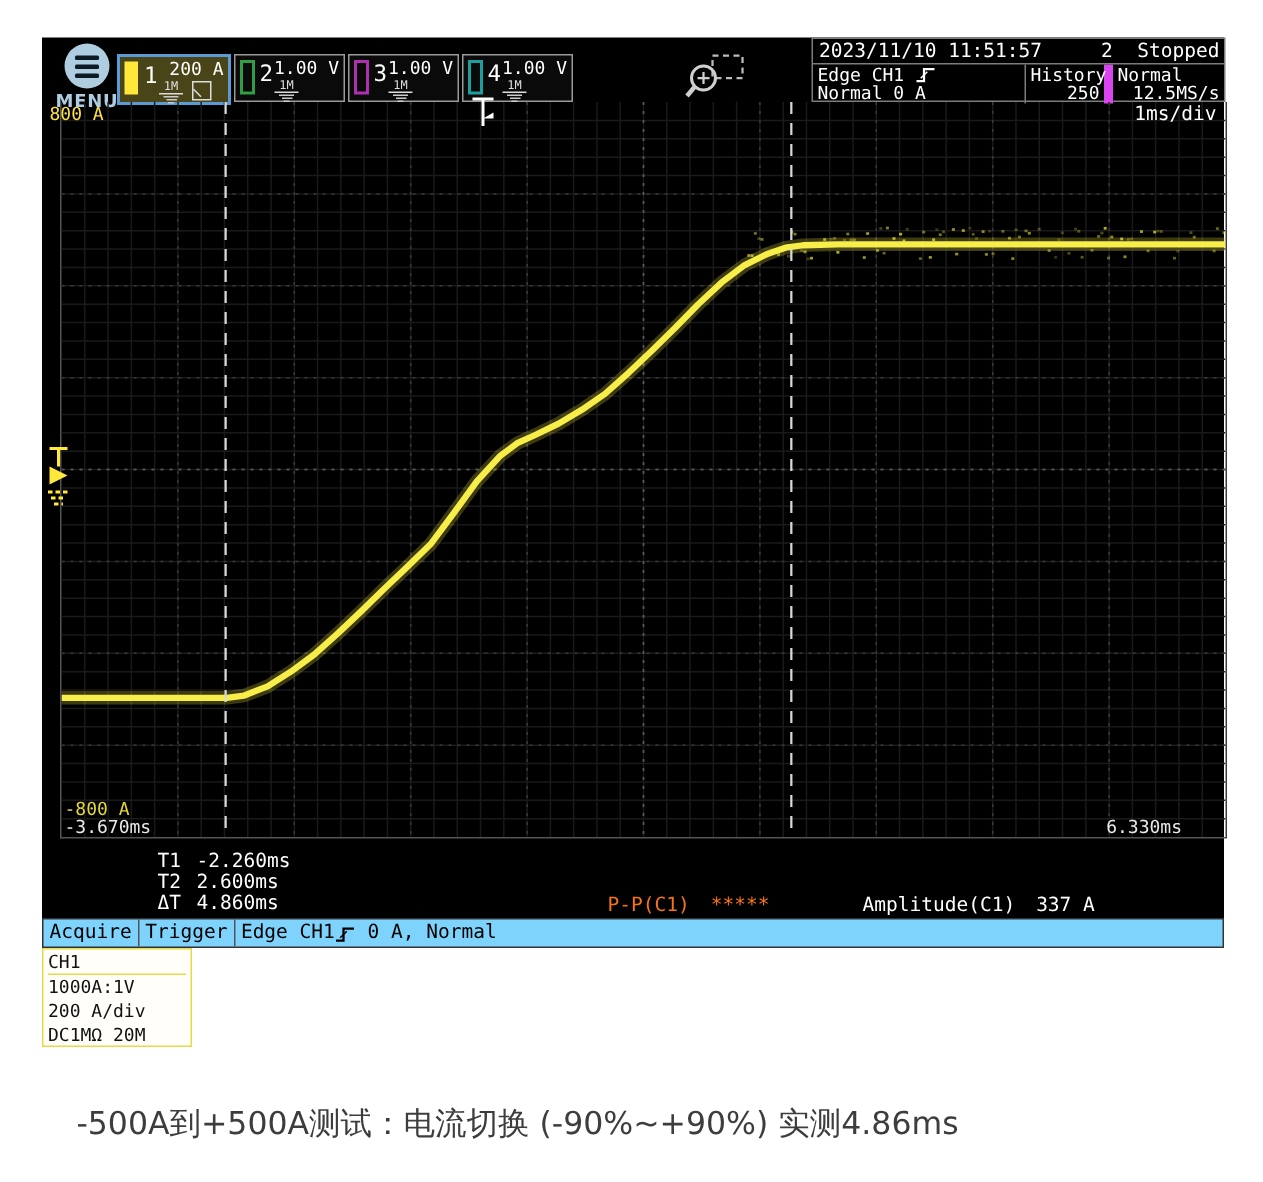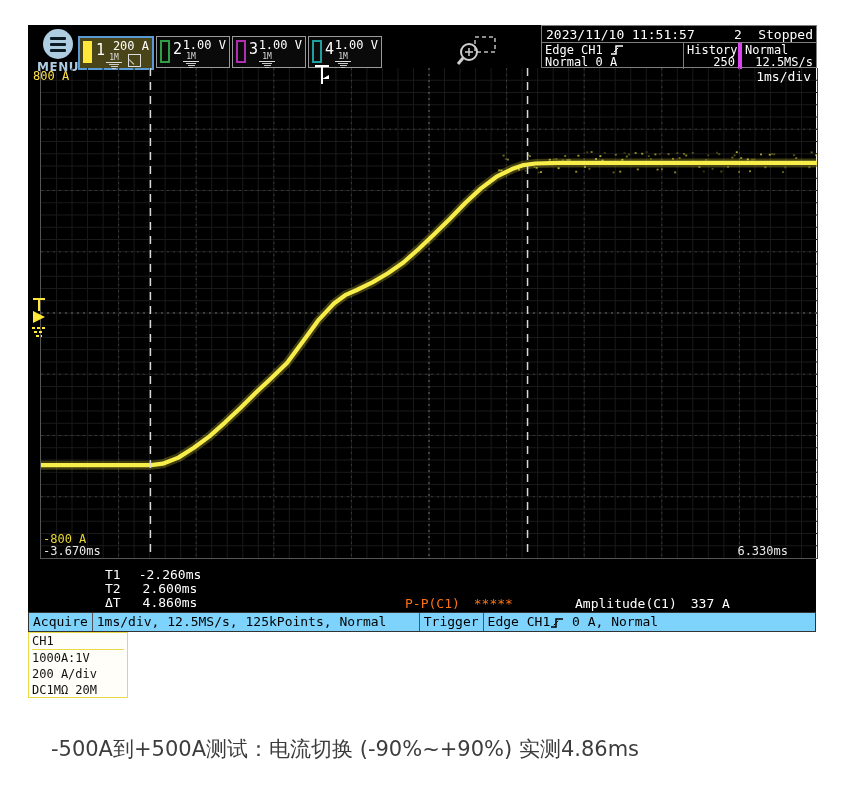--- a/index.html
+++ b/index.html
@@ -27,42 +27,42 @@
   .probe-ic:after{content:"";position:absolute;left:1px;top:1px;width:7px;height:7px;border-left:1px solid #ddd;transform:rotate(-45deg);}
   .zoom-tool{position:absolute;left:427px;top:10px;cursor:pointer;}
   .hdr-right{position:absolute;left:513px;top:0;width:276px;height:43px;border:1px solid #7d7d7d;box-sizing:border-box;font-size:13px;}
   .hdr-row1{position:relative;height:17px;border-bottom:1px solid #7d7d7d;box-sizing:border-box;}
   .hdr-datetime{position:absolute;left:4px;top:1px;}
   .hdr-seq{position:absolute;left:192px;top:1px;}
   .hdr-state{position:absolute;right:3px;top:1px;}
   .hdr-row2{display:flex;height:26px;}
   .hdr-cell{box-sizing:border-box;padding:0 3px;line-height:12px;font-size:12px;}
   .hdr-trig{width:142px;border-right:1px solid #7d7d7d;}
-  .hdr-hist{width:58px;border-right:4px solid #d946ef;}
+  .hdr-hist{width:58px;border-right:6px solid #d946ef;}
   .hdr-mode{flex:1;}
   .hdr-cell .l1,.hdr-cell .l2{display:block;white-space:nowrap;}
   .hdr-cell .l1{margin-top:1px;}
   .ra{text-align:right;}
   .edge-ic{display:inline-block;vertical-align:-2px;}
   
   .plot-wrap{position:absolute;left:12px;top:43px;width:776px;height:490px;
              border-left:1px solid #555;border-bottom:1px solid #555;border-right:1px solid #3a3a3a;box-sizing:content-box;}
   .plot-label{position:absolute;font-size:12px;line-height:12px;}
   .lbl-top-amp{left:5px;top:45px;color:#fde047;}
   .lbl-bot-amp{left:15px;top:508px;color:#e6d832;}
   .lbl-left-t{left:15px;top:520px;color:#e8e8e8;text-shadow:1px 1px 0 #000;text-align:right;}
   .lbl-right-t{right:28px;top:520px;color:#e8e8e8;text-shadow:1px 1px 0 #000;}
   .lbl-timebase{right:5px;top:46px;color:#fff;font-size:13px;margin-left:28px;}
   .trig-pos{position:absolute;left:284px;top:38px;}
   .ch-zero{position:absolute;left:0px;top:271px;}
   
   .meas{position:absolute;left:77px;top:543px;font-size:13px;line-height:14px;color:#fff;}
   .meas .row{display:flex;}
   .meas .ml{width:26px;}
-  .meas .mv{width:78px;text-align:center;}
+  .meas .mv{width:78px;text-align:left;}
   .meas-pp{position:absolute;left:377px;top:571px;font-size:13px;color:#f97316;}
   .meas-amp{position:absolute;left:547px;top:571px;font-size:13px;color:#fff;}
   .sp{display:inline-block;width:14px;}
   
   .statusbar{position:absolute;left:0;top:587px;width:788px;height:20px;background:#7dd3fc;color:#000;
              border:1px solid #333;box-sizing:border-box;display:flex;font-size:13px;line-height:18px;}
   .sb-cell{padding:0 4px;white-space:nowrap;}
   .sb-label{border-right:1px solid #555;}
   .sb-acq-val{width:318px;border-right:1px solid #555;}
   .sb-trig{display:flex;}
@@ -308,21 +308,20 @@
   </div>
   <div class="meas-pp">
     <span>P-P(C1)</span><span class="sp"></span><span>*****</span>
   </div>
   <div class="meas-amp">
     <span>Amplitude(C1)</span><span class="sp"></span><span>337 A</span>
   </div>
 
   <div class="statusbar">
     <div class="sb-cell sb-label">Acquire</div>
-    <div class="sb-cell sb-acq-val">1ms/div, 12.5MS/s, 125kPoints, Normal</div>
     <div class="sb-cell sb-label">Trigger</div>
     <div class="sb-cell sb-trig">
       <span>Edge CH1</span>
       <svg class="edge-ic" width="14" height="14" viewBox="0 0 14 12" style="margin-top:3px;">
         <path d="M1 10 H6 V2 H13" fill="none" stroke="#000" stroke-width="1.5"></path>
         <path d="M6 6 l-2.2 2.2 M6 6 l2.2 -2.2" stroke="#000" stroke-width="1"></path>
       </svg>
       <span>&nbsp;</span>
       <span>0 A, Normal</span>
     </div>

